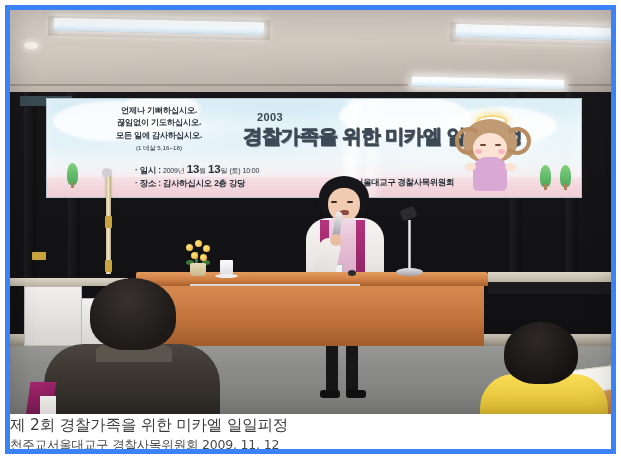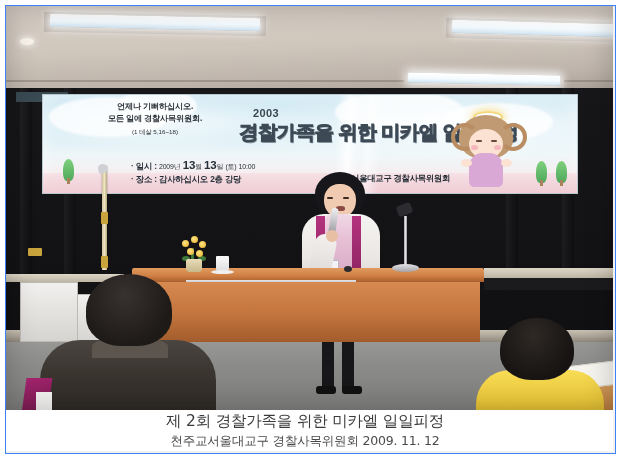--- a/index.html
+++ b/index.html
@@ -19,21 +19,21 @@
     box-sizing: border-box;
     background: #ffffff;
     padding: 5px;
     overflow: hidden;
   }
   #photo-frame {
     position: relative;
     width: 611px;
     height: 449px;
     box-sizing: border-box;
-    border: 1px solid #3b82f6;
+    border: 5px solid #3b82f6;
     background: #f2f2f2;
     overflow: hidden;
   }
 
   
   #photograph {
     position: absolute;
     left: 0;
     top: 0;
     width: 607px;
@@ -497,21 +497,21 @@
   }
 
   
   #caption {
     position: absolute;
     left: 0;
     top: 404px;
     width: 607px;
     height: 41px;
     background: #ffffff;
-    text-align: center;
+    text-align: left;
     padding: 1px 9px 0 0;
     box-sizing: border-box;
   }
   #caption-title {
     font-family: "DejaVu Sans", "Liberation Sans", sans-serif;
     font-size: 15.5px;
     color: #3b3b3b;
     letter-spacing: -0.2px;
     line-height: 21px;
     white-space: nowrap;
@@ -556,21 +556,22 @@
         <div class="banner-cloud" style="left:74px; top:-6px; width:80px; height:34px;"></div>
         <div class="banner-cloud" style="left:292px; top:-4px; width:130px; height:42px;"></div>
         <div class="banner-cloud" style="left:400px; top:8px; width:110px; height:38px;"></div>
         <div class="banner-ground"></div>
 
         <div class="banner-glare" style="left:292px;"></div>
         <div class="banner-glare" style="left:312px; opacity:.6;"></div>
 
         <div class="banner-scripture">
           <div>언제나 기뻐하십시오.</div>
-          <div>모든 일에 경찰사목위원회.</div>
+          <div>끊임없이 기도하십시오.</div>
+          <div>모든 일에 감사하십시오.</div>
           <div class="ref">(1 테살 5,16~18)</div>
         </div>
 
         <div class="banner-year">2003</div>
         <div class="banner-title">경찰가족을 위한 미카엘 일일피정</div>
 
         <div class="banner-info">
           <div>
             <span>·</span>
             <span>일시</span>

